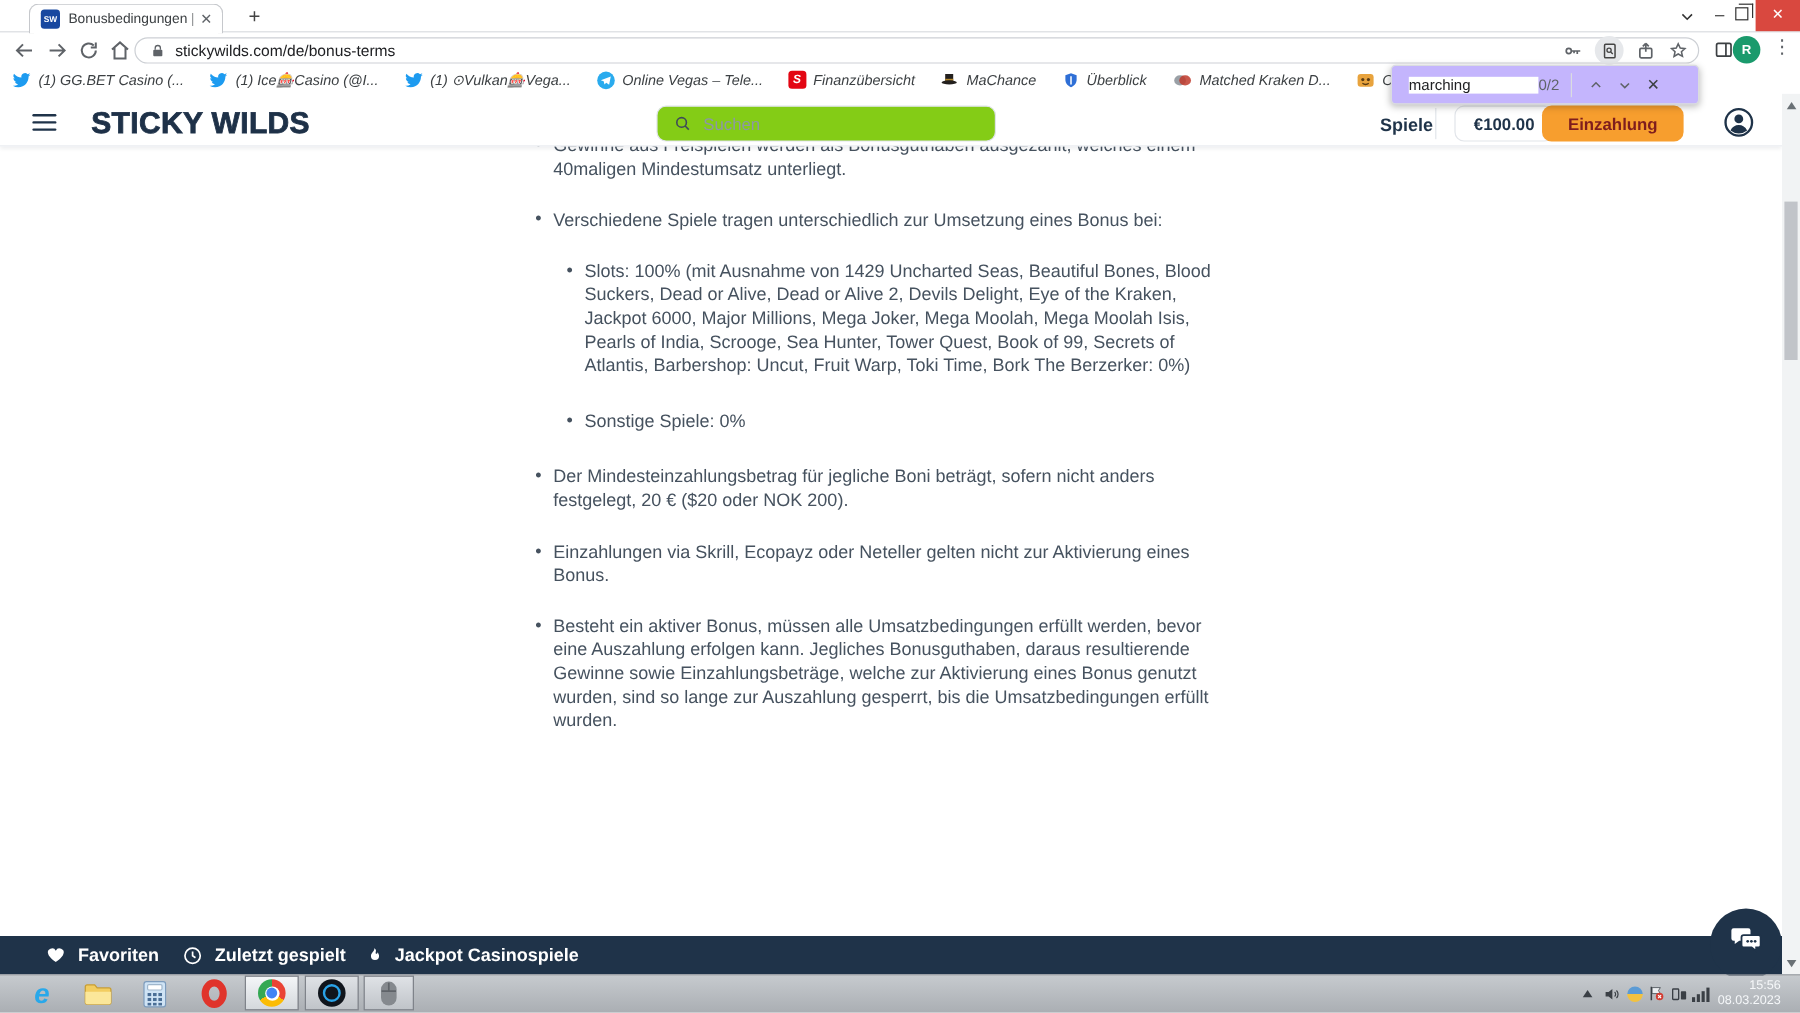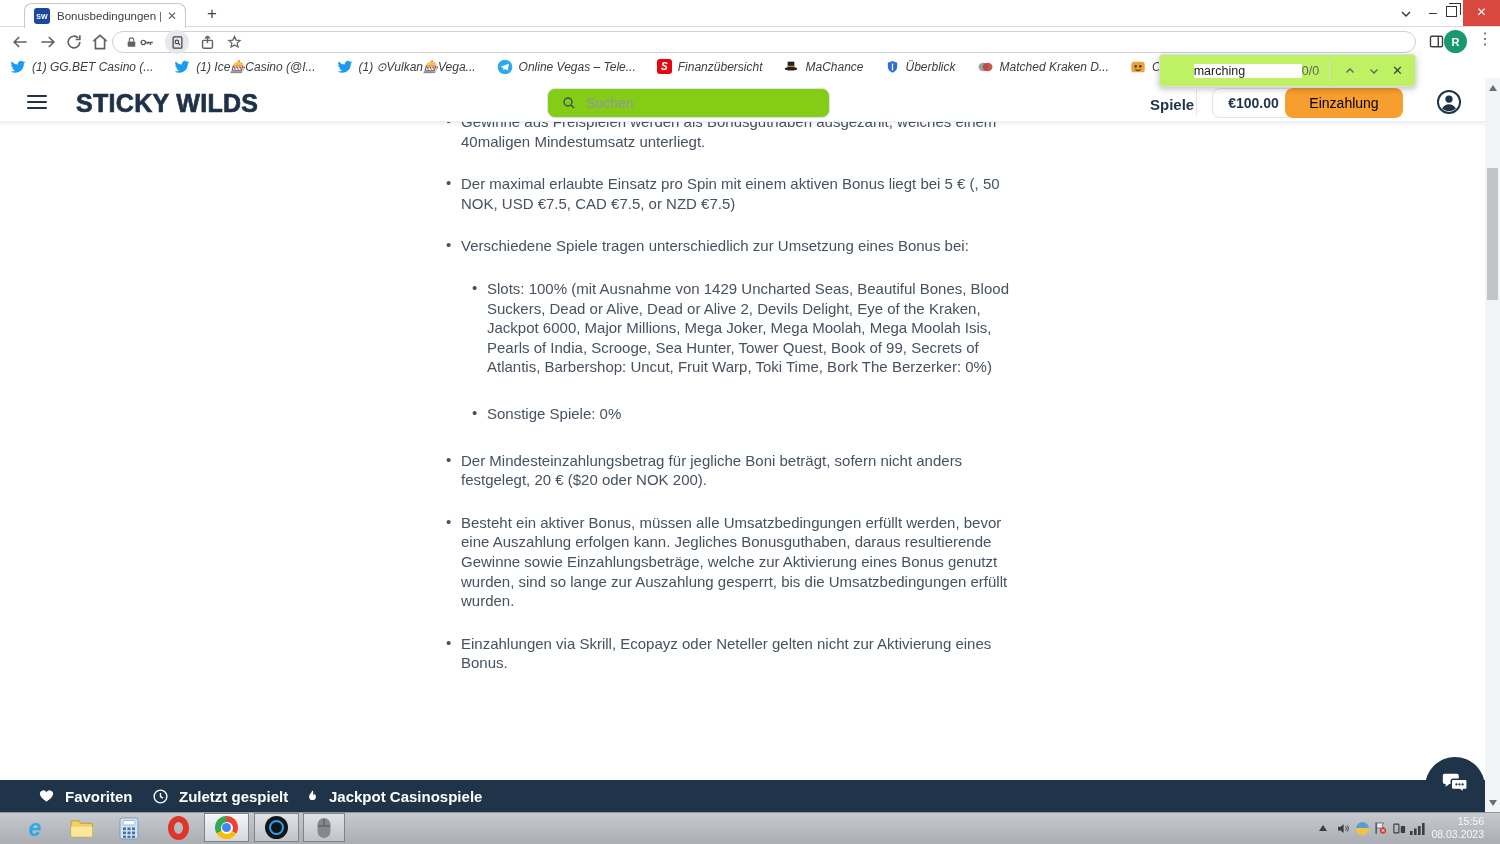--- a/index.html
+++ b/index.html
@@ -33,44 +33,44 @@
   .sidebar-ic { left:1428px; top:33px; z-index:21; }
   .avatar { left:1444px; top:30px; width:23px; height:23px; border-radius:50%; background:#1a9a6c; color:#fff; font-size:11px; font-weight:bold;
             display:flex; align-items:center; justify-content:center; z-index:21; }
   .menu-dots { left:1477px; top:29px; font-size:16px; color:#5f6368; z-index:21; width:16px; text-align:center; letter-spacing:0; }
 
   .bookmarks { left:0; top:55px; width:1500px; height:23px; background:#fff; display:flex; align-items:center; padding-left:10px; gap:21px; z-index:20; }
   .bm { display:flex; align-items:center; gap:6px;font-style:italic; }
   .bm-label { font-size:12px; color:#3c4043; white-space:nowrap; }
   .bm-sq { width:15px; height:15px; border-radius:3px; color:#fff; font-size:10px; font-weight:bold; display:flex; align-items:center; justify-content:center; }
 
-  .findbar { left:1159px; top:54px; width:257px; height:33px; background:#bef264; border:1px solid #dadce0; border-radius:4px;
-             box-shadow:0 2px 6px rgba(0,0,0,.25); z-index:50; display:flex; align-items:center; padding:0 10px 0 14px;justify-content:flex-end; }
+  .findbar { left:1159px; top:54px; width:257px; height:33px; background:#c4b5fd; border:1px solid #dadce0; border-radius:4px;
+             box-shadow:0 2px 6px rgba(0,0,0,.25); z-index:50; display:flex; align-items:center; padding:0 10px 0 14px; }
   .find-input { border:none; outline:none; font-size:12.5px; color:#202124; width:108px; font-family:inherit; }
   .find-count { font-size:12.5px; color:#5f6368; margin-right:10px; }
   .find-div { width:1px; height:20px; background:#dadce0; margin-right:8px; }
   .find-btn { padding:3px 5px; }
   .find-close { font-size:13px; color:#3c4043; padding:0 2px 0 6px; }
 
   
   .site-header { left:0; top:78px; width:1485px; height:44px; background:#fff; z-index:5;
                  border-bottom:1px solid #eceef2; box-shadow:0 2px 3px rgba(25,40,60,.07); }
   .burger { left:27px; top:95px; width:20px; height:14px; display:flex; flex-direction:column; justify-content:space-between; z-index:6; }
   .burger div { height:2.4px; background:#1f3349; border-radius:2px; }
   .logo { left:76px; top:89px; font-size:25px; font-weight:bold; color:#1e3148; letter-spacing:.3px; -webkit-text-stroke:.7px #1e3148; z-index:6; white-space:nowrap; }
   .site-search { left:547px; top:88px; width:283px; height:30px; border:1.5px solid #dfe3e9; border-radius:8px; background:#84cc16;
                  display:flex; align-items:center; padding-left:13px; gap:9px; z-index:6; }
   .site-search input { border:none; outline:none; font-size:14px; color:#46525f; font-family:inherit; width:220px; background:transparent; }
   .site-search input::placeholder { color:#8d97a5; }
   .games-link { left:1150px; top:96px; font-size:15px; font-weight:bold; color:#1f3349; z-index:6; }
   .hdr-div { left:1196px; top:90px; width:1px; height:26px; background:#e2e5ea; z-index:6; }
   .balance { left:1212px; top:88px; width:83px; height:30px; border:1.5px solid #e2e5ea; border-radius:8px; background:#fff;
              display:flex; align-items:center; justify-content:center; font-size:14px; font-weight:bold; color:#1f3349; z-index:6; }
-  .deposit { left:1285px; top:88px; width:118px; height:30px; border-radius:8px; background:#f79e2e; color:#000000;
-             display:flex; align-items:center; justify-content:center; font-size:14px; font-weight:normal; z-index:7; }
+  .deposit { left:1285px; top:88px; width:118px; height:30px; border-radius:8px; background:#f79e2e; color:#7f1d1d;
+             display:flex; align-items:center; justify-content:center; font-size:14px; font-weight:bold; z-index:7; }
   .account { left:1436px; top:89px; z-index:6; }
 
   .content { left:461px; top:112px; width:565px; z-index:1; color:#46525f; font-size:15px; line-height:19.6px; }
   .ci { position:relative; margin-bottom:23px; width:548px; }
   .ci::before { content:"•"; position:absolute; left:-15px; top:-1px; }
   .ci.lv2 { margin-left:26px; width:540px; margin-bottom:27px; }
 
   .bottombar { left:0; top:780px; width:1500px; height:32px; background:#1f3349; z-index:6; }
   .bn-item { top:780px; height:32px; display:flex; align-items:center; gap:10px; color:#fff; font-size:15px; font-weight:bold; z-index:7; }
   .chat-fab { left:1425px; top:757px; width:60px; height:60px; border-radius:50%; background:#1f3349; z-index:7;
@@ -143,20 +143,21 @@
       <path d="M4 11l8-7 8 7M6.5 9.5V20h11V9.5" fill="none" stroke="#5f6368" stroke-width="2"></path>
     </svg>
 </div>
 <div class="abs omnibox">
   <span>
     <svg width="13" height="15" viewBox="0 0 24 24">
         <rect x="5" y="10" width="14" height="10" rx="1.5" fill="#5f6368"></rect>
         <path d="M8 10V7.5a4 4 0 0 1 8 0V10" fill="none" stroke="#5f6368" stroke-width="2"></path>
       </svg>
   </span>
+  <span class="url-text">stickywilds.com/de/bonus-terms</span>
   <span class="omni-right">
     <span>
       <svg width="17" height="17" viewBox="0 0 24 24">
           <circle cx="7.5" cy="12" r="3" fill="none" stroke="#5f6368" stroke-width="2"></circle>
           <path d="M10.5 12H21m-3.5 0v3.4m-3.8-3.4v2.6" fill="none" stroke="#5f6368" stroke-width="2"></path>
         </svg>
     </span>
     <span class="find-circle">
       <svg width="15" height="15" viewBox="0 0 24 24">
           <rect x="5" y="3" width="14" height="18" rx="1.5" fill="none" stroke="#444" stroke-width="2"></rect>
@@ -265,21 +266,21 @@
       </span>
     <span class="bm-label">Online Casino Mr B...</span>
   </span>
   <span class="bm">
     <span class="bm-sq" style="background:#e02b2b">R</span>
   </span>
 </div>
 
 <div class="abs findbar">
   <input class="find-input" value="marching" style="">
-  <span class="find-count">0/0</span>
+  <span class="find-count">0/2</span>
   <span class="find-div"></span>
   <span class="find-btn">
     <svg width="14" height="14" viewBox="0 0 24 24">
         <path d="M6 14.5 12 8.5l6 6" fill="none" stroke="#5f6368" stroke-width="2.2"></path>
       </svg>
   </span>
   <span class="find-btn">
     <svg width="14" height="14" viewBox="0 0 24 24">
         <path d="M6 9.5l6 6 6-6" fill="none" stroke="#5f6368" stroke-width="2.2"></path>
       </svg>
@@ -310,27 +311,26 @@
 <div class="abs account">
   <svg width="26" height="26" viewBox="0 0 24 24">
       <circle cx="12" cy="12" r="10.2" fill="none" stroke="#1f3349" stroke-width="1.8"></circle>
       <circle cx="12" cy="9.3" r="3.4" fill="#1f3349"></circle>
       <path d="M5.6 18.3c1.3-2.9 3.6-4.3 6.4-4.3s5.1 1.4 6.4 4.3a10.2 10.2 0 0 1-12.8 0z" fill="#1f3349"></path>
     </svg>
 </div>
 
 <div class="abs content">
   <div class="ci">Gewinne aus Freispielen werden als Bonusguthaben ausgezahlt, welches einem 40maligen Mindestumsatz unterliegt.</div>
-  <div class="ci">Der maximal erlaubte Einsatz pro Spin mit einem aktiven Bonus liegt bei 5 € (, 50 NOK, USD €7.5, CAD €7.5, or NZD €7.5)</div>
   <div class="ci">Verschiedene Spiele tragen unterschiedlich zur Umsetzung eines Bonus bei:</div>
   <div class="ci lv2">Slots: 100% (mit Ausnahme von 1429 Uncharted Seas, Beautiful Bones, Blood Suckers, Dead or Alive, Dead or Alive 2, Devils Delight, Eye of the Kraken, Jackpot 6000, Major Millions, Mega Joker, Mega Moolah, Mega Moolah Isis, Pearls of India, Scrooge, Sea Hunter, Tower Quest, Book of 99, Secrets of Atlantis, Barbershop: Uncut, Fruit Warp, Toki Time, Bork The Berzerker: 0%)</div>
   <div class="ci lv2">Sonstige Spiele: 0%</div>
   <div class="ci">Der Mindesteinzahlungsbetrag für jegliche Boni beträgt, sofern nicht anders festgelegt, 20 € ($20 oder NOK 200).</div>
+  <div class="ci">Einzahlungen via Skrill, Ecopayz oder Neteller gelten nicht zur Aktivierung eines Bonus.</div>
   <div class="ci">Besteht ein aktiver Bonus, müssen alle Umsatzbedingungen erfüllt werden, bevor eine Auszahlung erfolgen kann. Jegliches Bonusguthaben, daraus resultierende Gewinne sowie Einzahlungsbeträge, welche zur Aktivierung eines Bonus genutzt wurden, sind so lange zur Auszahlung gesperrt, bis die Umsatzbedingungen erfüllt wurden.</div>
-  <div class="ci">Einzahlungen via Skrill, Ecopayz oder Neteller gelten nicht zur Aktivierung eines Bonus.</div>
 </div>
 
 <div class="abs bottombar"></div>
 <div class="abs bn-item" style="left:38px">
   <span>
     <svg width="17" height="16" viewBox="0 0 24 24">
         <path d="M12 20.5S3.8 15.4 2.5 10.6A5.2 5.2 0 0 1 12 6.4a5.2 5.2 0 0 1 9.5 4.2C20.2 15.4 12 20.5 12 20.5z" fill="#fff"></path>
       </svg>
   </span>
   <span>Favoriten</span>

